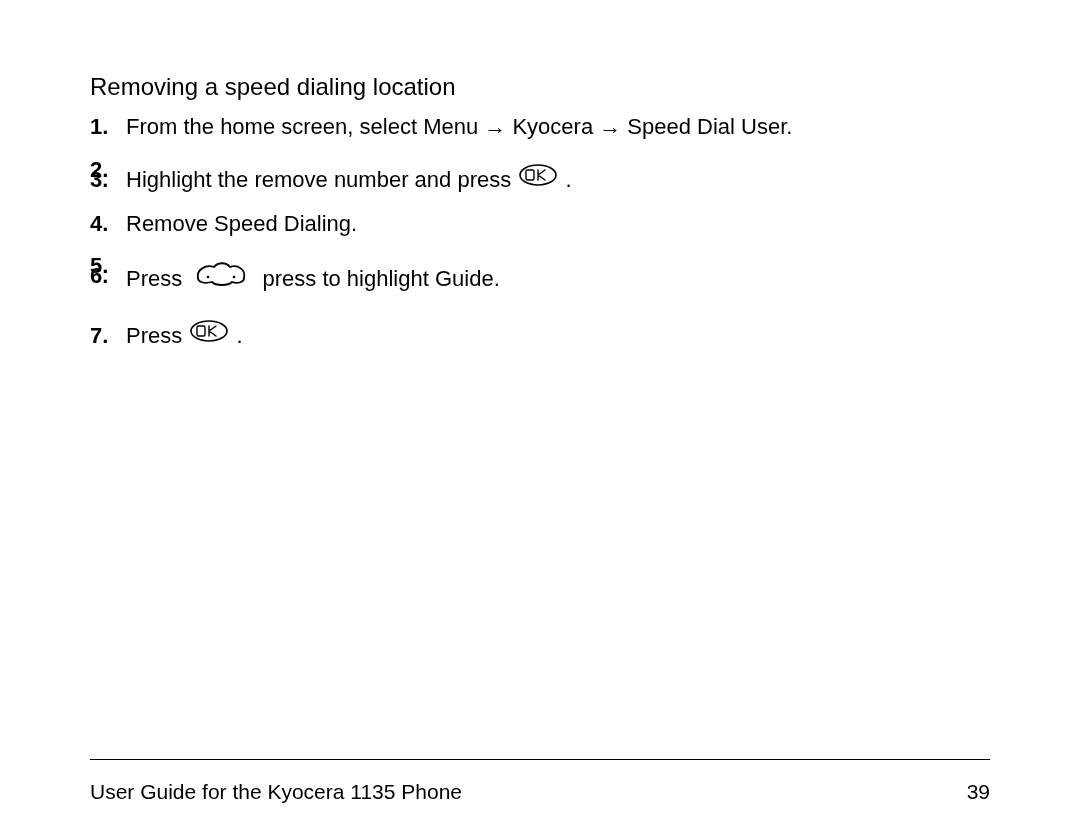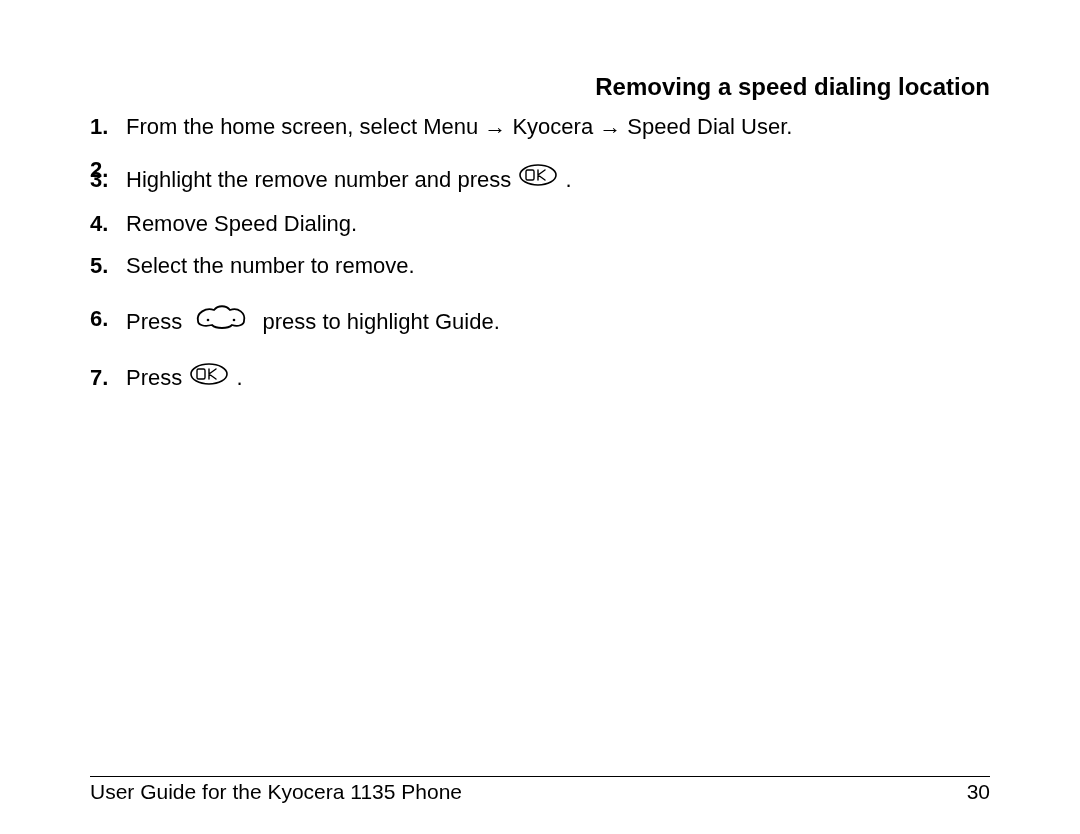--- a/index.html
+++ b/index.html
@@ -11,23 +11,22 @@
       width: 1080px;
       height: 834px;
       background: #ffffff;
       font-family: Verdana, Geneva, sans-serif;
       color: #000000;
       position: relative;
       padding: 73px 90px 0 90px;
     }
     .heading {
       font-size: 24px;
-      font-weight: bold;
+      font-weight: normal;
       margin-bottom: 12px;
-      text-align: right;
     }
     .steps {
       list-style: none;
       font-size: 22px;
       line-height: 1.3;
     }
     .steps li {
       margin-bottom: 24px;
       padding-left: 36px;
       position: relative;
@@ -60,21 +59,21 @@
       margin: 0 8px 0 4px;
       position: relative;
       top: -2px;
     }
     .footer {
       position: absolute;
       left: 90px;
       right: 90px;
       bottom: 30px;
       border-top: 1px solid #000;
-      padding-top: 3px;
+      padding-top: 20px;
       display: flex;
       justify-content: space-between;
       font-size: 21px;
       font-family: Verdana, Geneva, sans-serif;
     }
   </style>
 </head>
 <body>
 
 <h3 class="heading">Removing a speed dialing location</h3>
@@ -100,21 +99,20 @@
     </span><span> .</span>
   </li>
 
   <li class="tight">
     <span class="step-no">4.</span>
     <span>Remove </span><span class="bold">Speed Dialing</span><span>.</span>
   </li>
 
   <li>
     <span class="step-no">5.</span>
-    <span>Select the number to remove.</span>
   </li>
 
   <li>
     <span class="step-no">6.</span>
     <span>Press </span><span class="icon-nav">
       <svg width="56" height="28" viewBox="0 0 56 28">
         <path d="M6 18 C 4 10, 14 4, 22 7 C 26 2, 34 2, 38 7 C 46 4, 54 10, 52 18 C 52 22, 46 24, 40 22 C 36 26, 24 26, 20 22 C 12 24, 6 22, 6 18 Z" fill="none" stroke="#000" stroke-width="1.8"></path>
         <circle cx="16" cy="17" r="1.3" fill="#000"></circle>
         <circle cx="42" cy="17" r="1.3" fill="#000"></circle>
       </svg>
@@ -128,14 +126,14 @@
         <ellipse cx="19" cy="11" rx="18" ry="10" fill="none" stroke="#000" stroke-width="1.6"></ellipse>
         <rect x="7" y="6" width="8" height="10" rx="1.5" fill="none" stroke="#000" stroke-width="1.4"></rect>
         <path d="M19 6 L19 16 M19 11 L26 6 M19 11 L26 16" fill="none" stroke="#000" stroke-width="1.4" stroke-linecap="round"></path>
       </svg>
     </span><span> .</span>
   </li>
 </ol>
 
 <div class="footer">
   <span>User Guide for the Kyocera 1135 Phone</span>
-  <span>30</span>
+  <span>39</span>
 </div>
 
 </body></html>

